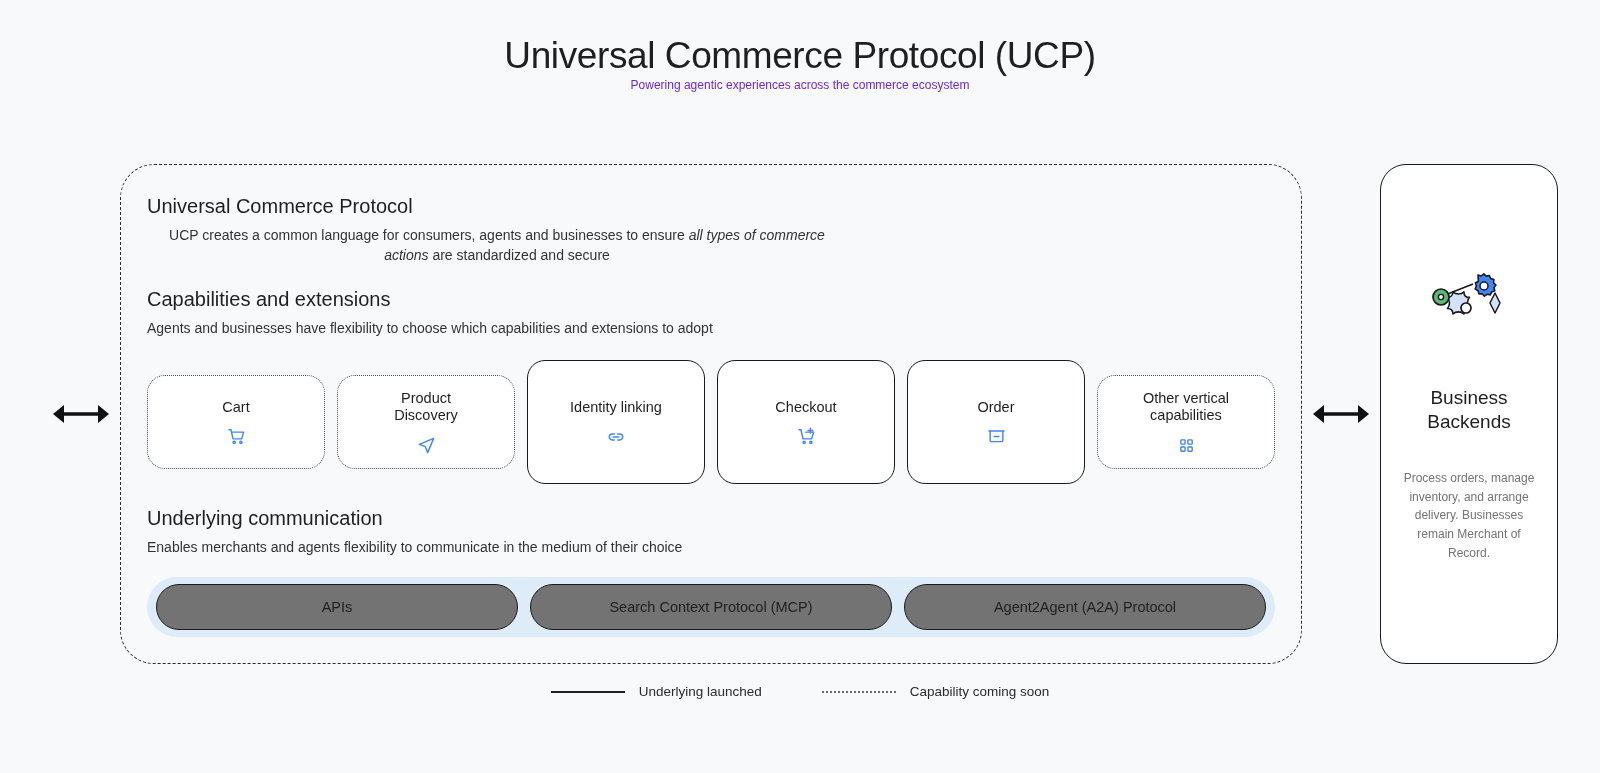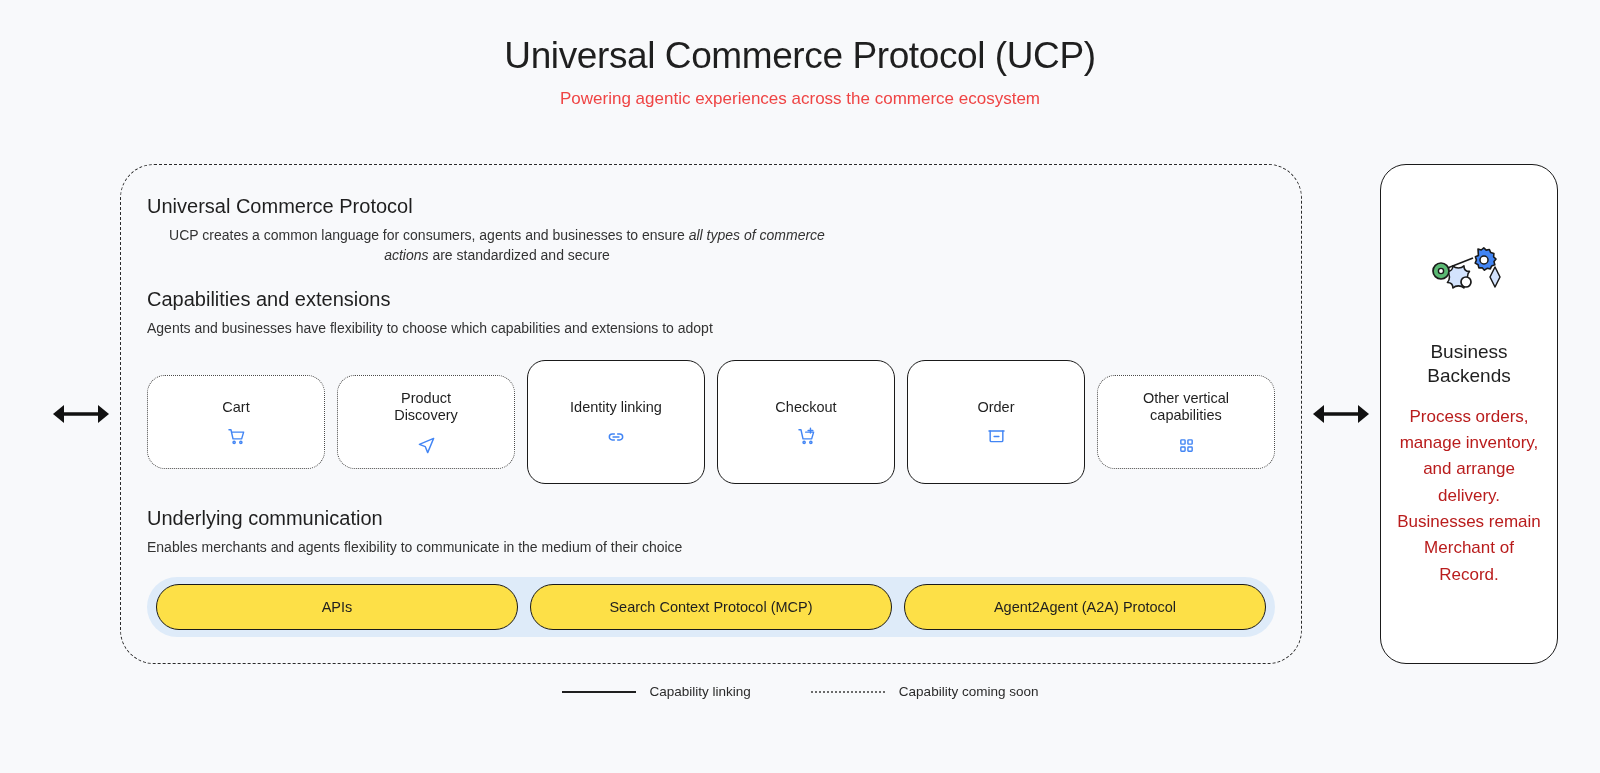--- a/index.html
+++ b/index.html
@@ -18,24 +18,23 @@
   
   .header { width: 100%; text-align: center; padding-top: 34px; }
   .page-title {
     font-size: 37px;
     font-weight: 400;
     letter-spacing: -0.4px;
     color: #1F1F1F;
     line-height: 1.2;
   }
   .page-subtitle {
-    font-size: 17px;
+    font-size: 12px;
     font-weight: 400;
-    color: #ef4444;
-    margin-top: 11px;
+    color: #6d28d9;
   }
 
   
   .stage {
     position: absolute;
     top: 164px;
     left: 42px;
     right: 42px;
     height: 500px;
     display: flex;
@@ -47,35 +46,36 @@
     width: 178px;
     flex: 0 0 178px;
     background: #FFFFFF;
     border: 1.6px solid #1A1A1A;
     border-radius: 26px;
     display: flex;
     flex-direction: column;
     align-items: center;
     justify-content: center;
     padding: 20px 14px;
+    gap: 20px;
   }
   .side-icon { height: 72px; display: flex; align-items: center; justify-content: center; margin-bottom: 28px; }
   .side-title {
     font-size: 19px;
     font-weight: 400;
     line-height: 1.25;
     text-align: center;
     color: #1F1F1F;
   }
   .side-desc {
     margin-top: 16px;
-    font-size: 17px;
+    font-size: 12px;
     line-height: 1.55;
     text-align: center;
-    color: #b91c1c;
+    color: #737373;
   }
 
   
   .arrow-col {
     flex: 0 0 78px;
     display: flex;
     align-items: center;
     justify-content: center;
   }
 
@@ -147,21 +147,21 @@
     width: 100%;
     background: #DEEBF9;
     border-radius: 30px;
     padding: 7px 9px;
     display: flex;
     gap: 12px;
   }
   .comm-pill {
     flex: 1 1 0;
     height: 46px;
-    background: #fde047;
+    background: #737373;
     border: 1.5px solid #1A1A1A;
     border-radius: 24px;
     display: flex;
     align-items: center;
     justify-content: center;
     font-size: 14.5px;
     color: #1F1F1F;
   }
 
   
@@ -326,19 +326,19 @@
     <div class="side-title">Business
 Backends</div>
     <div class="side-desc">Process orders, manage inventory, and arrange delivery. Businesses remain Merchant of Record.</div>
   </div>
 
 </div>
 
 <div class="legend">
   <div class="legend-item">
     <div class="legend-line-solid"></div>
-    <div class="legend-text">Capability linking</div>
+    <div class="legend-text">Underlying launched</div>
   </div>
   <div class="legend-item">
     <div class="legend-line-dotted"></div>
     <div class="legend-text">Capability coming soon</div>
   </div>
 </div>
 
 </body></html>

